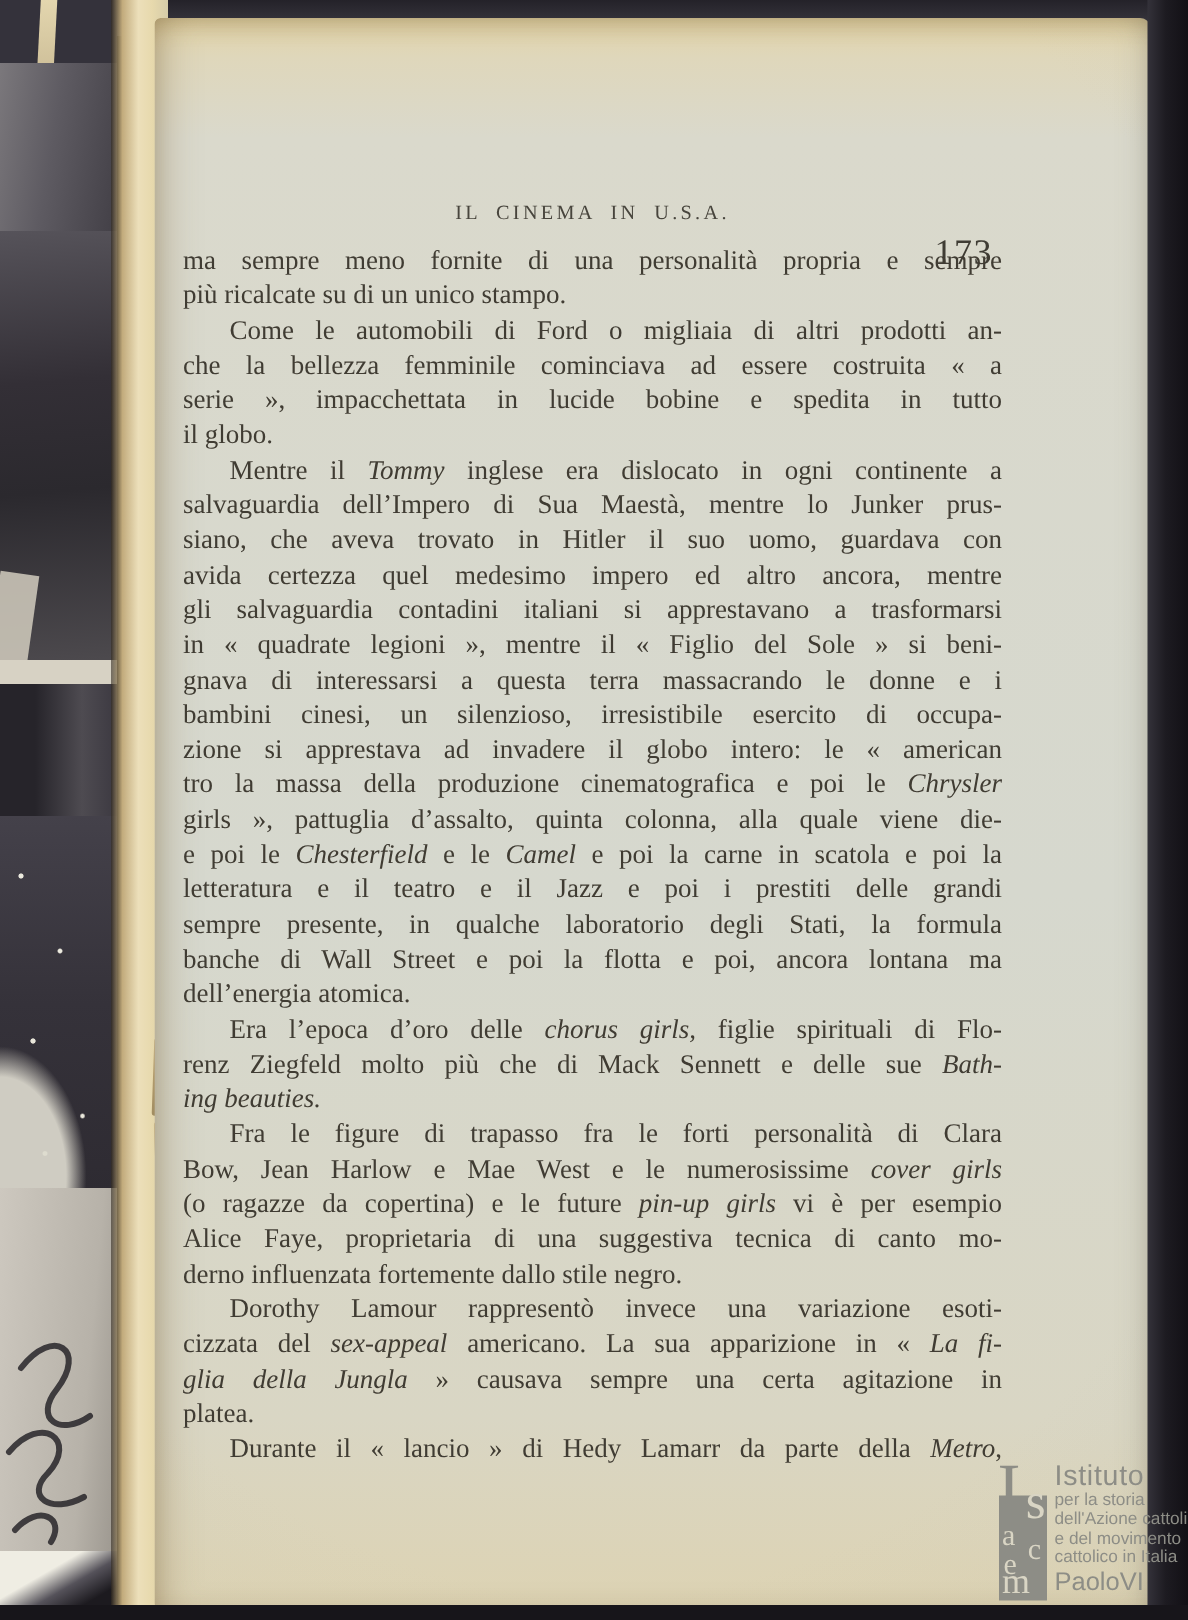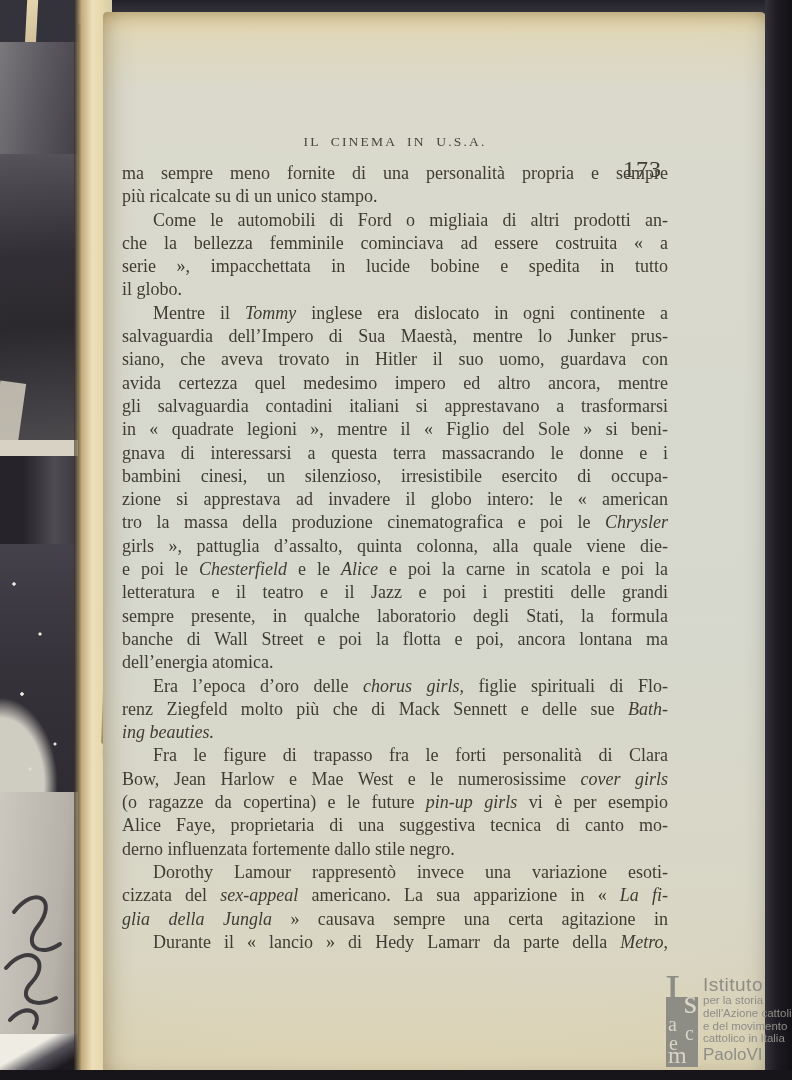--- a/index.html
+++ b/index.html
@@ -135,21 +135,21 @@
           <div class="tline">salvaguardia dell’Impero di Sua Maestà, mentre lo Junker prus-</div>
           <div class="tline">siano, che aveva trovato in Hitler il suo uomo, guardava con</div>
           <div class="tline">avida certezza quel medesimo impero ed altro ancora, mentre</div>
           <div class="tline">gli salvaguardia contadini italiani si apprestavano a trasformarsi</div>
           <div class="tline">in « quadrate legioni », mentre il « Figlio del Sole » si beni-</div>
           <div class="tline">gnava di interessarsi a questa terra massacrando le donne e i</div>
           <div class="tline">bambini cinesi, un silenzioso, irresistibile esercito di occupa-</div>
           <div class="tline">zione si apprestava ad invadere il globo intero: le « american</div>
           <div class="tline">tro la massa della produzione cinematografica e poi le <i>Chrysler</i></div>
           <div class="tline">girls », pattuglia d’assalto, quinta colonna, alla quale viene die-</div>
-          <div class="tline">e poi le <i>Chesterfield</i> e le <i>Alice</i> e poi la carne in scatola e poi la</div>
+          <div class="tline">e poi le <i>Chesterfield</i> e le <i>Camel</i> e poi la carne in scatola e poi la</div>
           <div class="tline">letteratura e il teatro e il Jazz e poi i prestiti delle grandi</div>
           <div class="tline">sempre presente, in qualche laboratorio degli Stati, la formula</div>
           <div class="tline">banche di Wall Street e poi la flotta e poi, ancora lontana ma</div>
           <div class="tline end">dell’energia atomica.</div>
         </div>
         <div class="para p-indent">
           <div class="tline">Era l’epoca d’oro delle <i>chorus girls,</i> figlie spirituali di Flo-</div>
           <div class="tline">renz Ziegfeld molto più che di Mack Sennett e delle sue <i>Bath-</i></div>
           <div class="tline end"><i>ing beauties.</i></div>
         </div>
@@ -157,20 +157,21 @@
           <div class="tline">Fra le figure di trapasso fra le forti personalità di Clara</div>
           <div class="tline">Bow, Jean Harlow e Mae West e le numerosissime <i>cover girls</i></div>
           <div class="tline">(o ragazze da copertina) e le future <i>pin-up girls</i> vi è per esempio</div>
           <div class="tline">Alice Faye, proprietaria di una suggestiva tecnica di canto mo-</div>
           <div class="tline end">derno influenzata fortemente dallo stile negro.</div>
         </div>
         <div class="para p-indent">
           <div class="tline">Dorothy Lamour rappresentò invece una variazione esoti-</div>
           <div class="tline">cizzata del <i>sex-appeal</i> americano. La sua apparizione in « <i>La fi-</i></div>
           <div class="tline"><i>glia della Jungla</i> » causava sempre una certa agitazione in</div>
+          <div class="tline end">platea.</div>
         </div>
         <div class="para p-indent">
           <div class="tline">Durante il « lancio » di Hedy Lamarr da parte della <i>Metro</i>,</div>
         </div>
       </div>
   </div>
 
   <div class="watermark">
     <div>
       <span class="wm-I">I</span>

